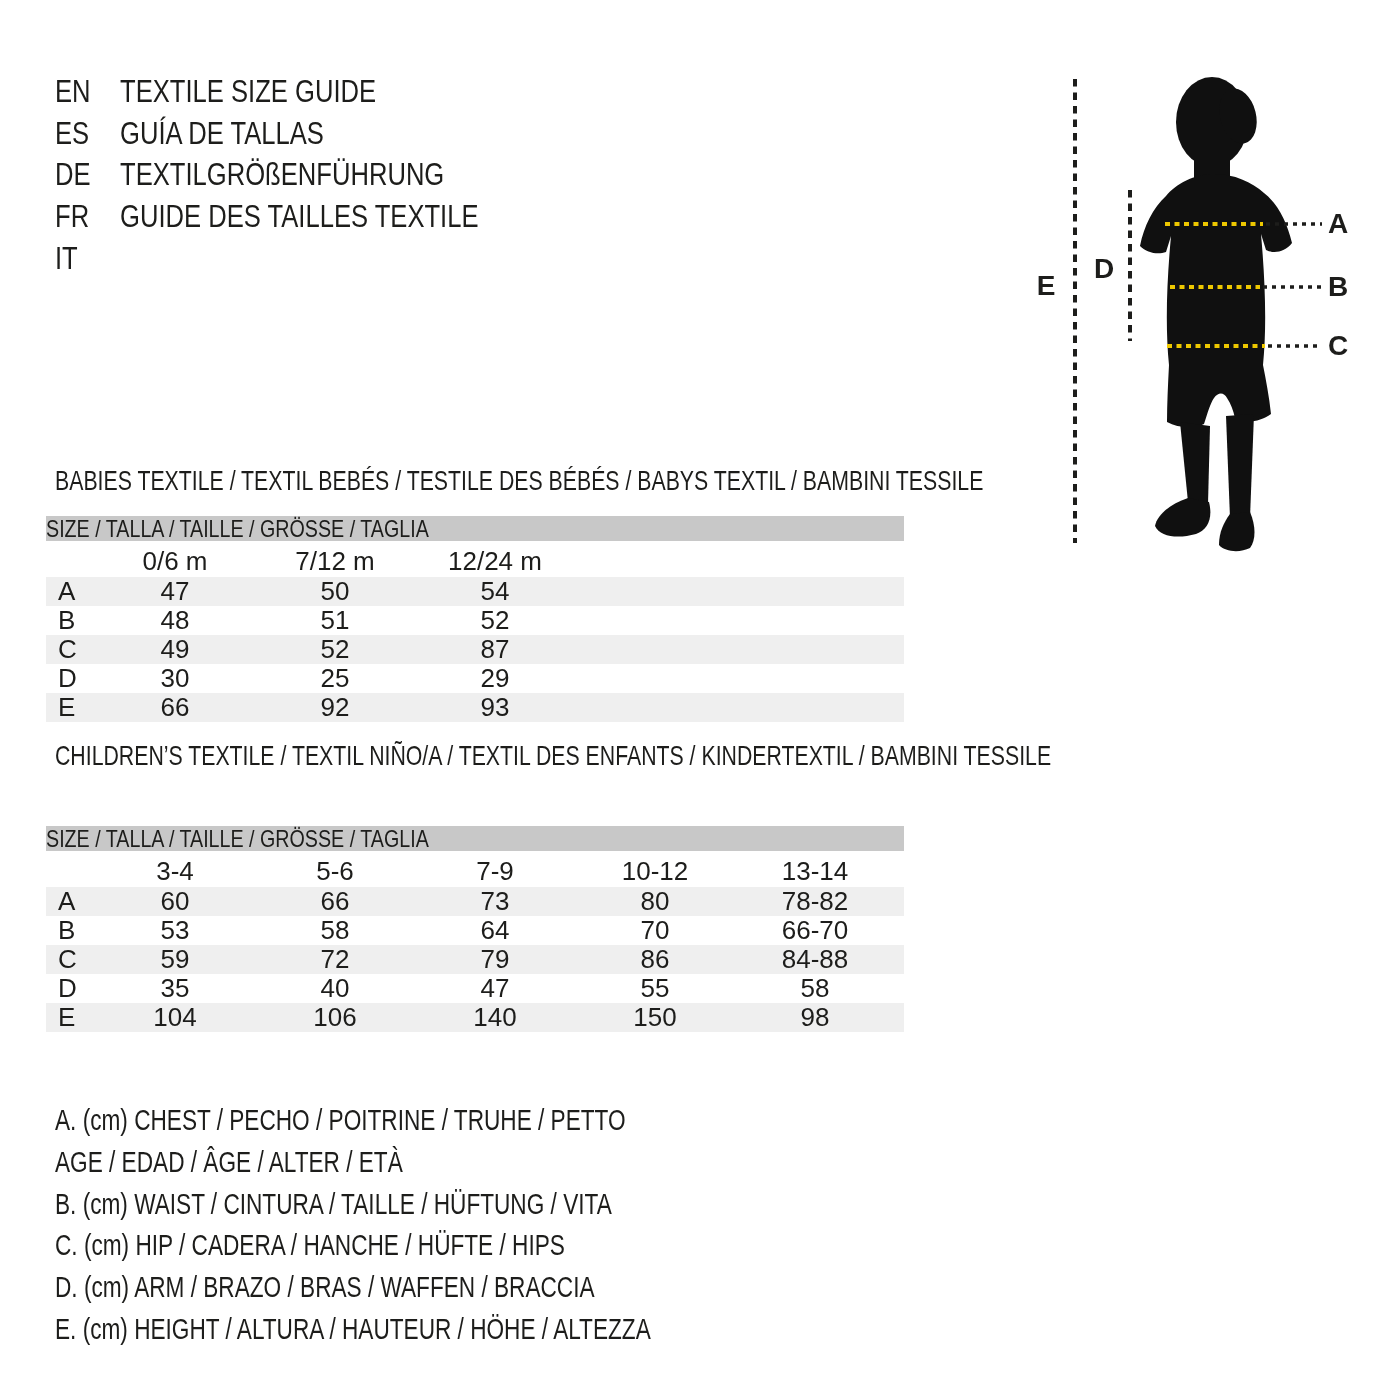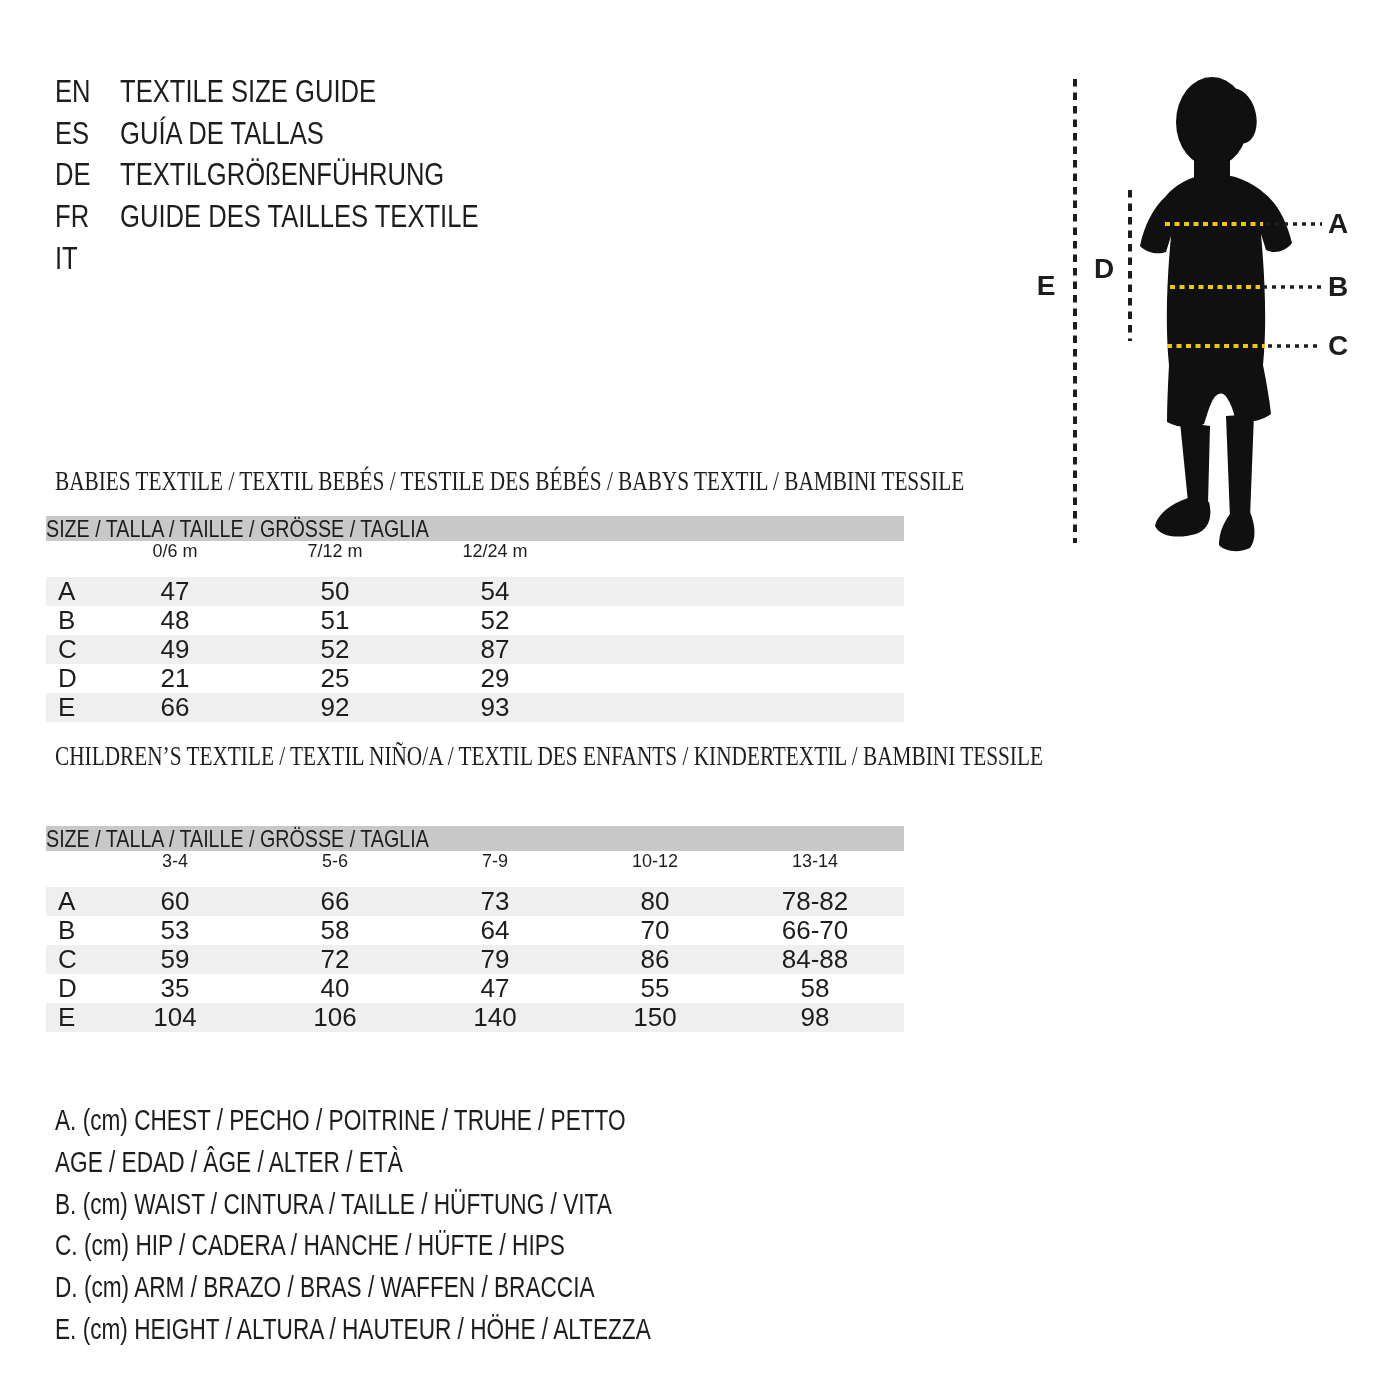--- a/index.html
+++ b/index.html
@@ -16,30 +16,30 @@
   .lang-block{position:absolute;left:55px;top:71px;}
   .lang-row{display:flex;align-items:center;height:41.6px;font-size:32px;}
   .lang-code{flex:0 0 65px;width:65px;}
 
   
   .figure{position:absolute;left:1020px;top:65px;width:380px;height:500px;}
   .figure svg{position:absolute;left:0;top:0;}
   .fig-label{position:absolute;transform:translate(-50%,-50%);font-size:28px;font-weight:700;}
 
   
-  .section-heading{position:absolute;left:55px;font-size:28px;line-height:28px;font-family:Liberation Serif, serif;}
+  .section-heading{position:absolute;left:55px;font-size:28px;line-height:28px;}
   .heading-babies{top:467px;}
   .heading-children{top:742px;}
 
   
   .size-table{position:absolute;left:46px;width:858px;}
   .table-babies{top:516px;}
   .table-children{top:826px;}
   .size-bar{height:25px;background:#c8c8c8;display:flex;align-items:center;box-sizing:border-box;font-size:24px;}
-  .col-headers{height:36px;display:flex;align-items:flex-start;font-size:18px;}
+  .col-headers{height:36px;display:flex;align-items:flex-end;font-size:26px;}
   .col-spacer{flex:0 0 49px;}
   .col-h{flex:0 0 160px;text-align:center;}
   .t-row{height:29px;display:flex;align-items:center;font-size:26px;}
   .t-row.stripe{background:#efefef;}
   .row-label{flex:0 0 49px;padding-left:12px;box-sizing:border-box;}
   .cell{flex:0 0 160px;text-align:center;}
 
   
   .legend{position:absolute;left:55px;top:1100px;font-size:29px;}
   .legend-line{height:41.7px;display:flex;align-items:center;}
@@ -153,21 +153,21 @@
     <span class="cell">52</span>
   </div>
   <div class="t-row stripe">
     <span class="row-label">C</span>
     <span class="cell">49</span>
     <span class="cell">52</span>
     <span class="cell">87</span>
   </div>
   <div class="t-row">
     <span class="row-label">D</span>
-    <span class="cell">21</span>
+    <span class="cell">30</span>
     <span class="cell">25</span>
     <span class="cell">29</span>
   </div>
   <div class="t-row stripe">
     <span class="row-label">E</span>
     <span class="cell">66</span>
     <span class="cell">92</span>
     <span class="cell">93</span>
   </div>
 </div>

